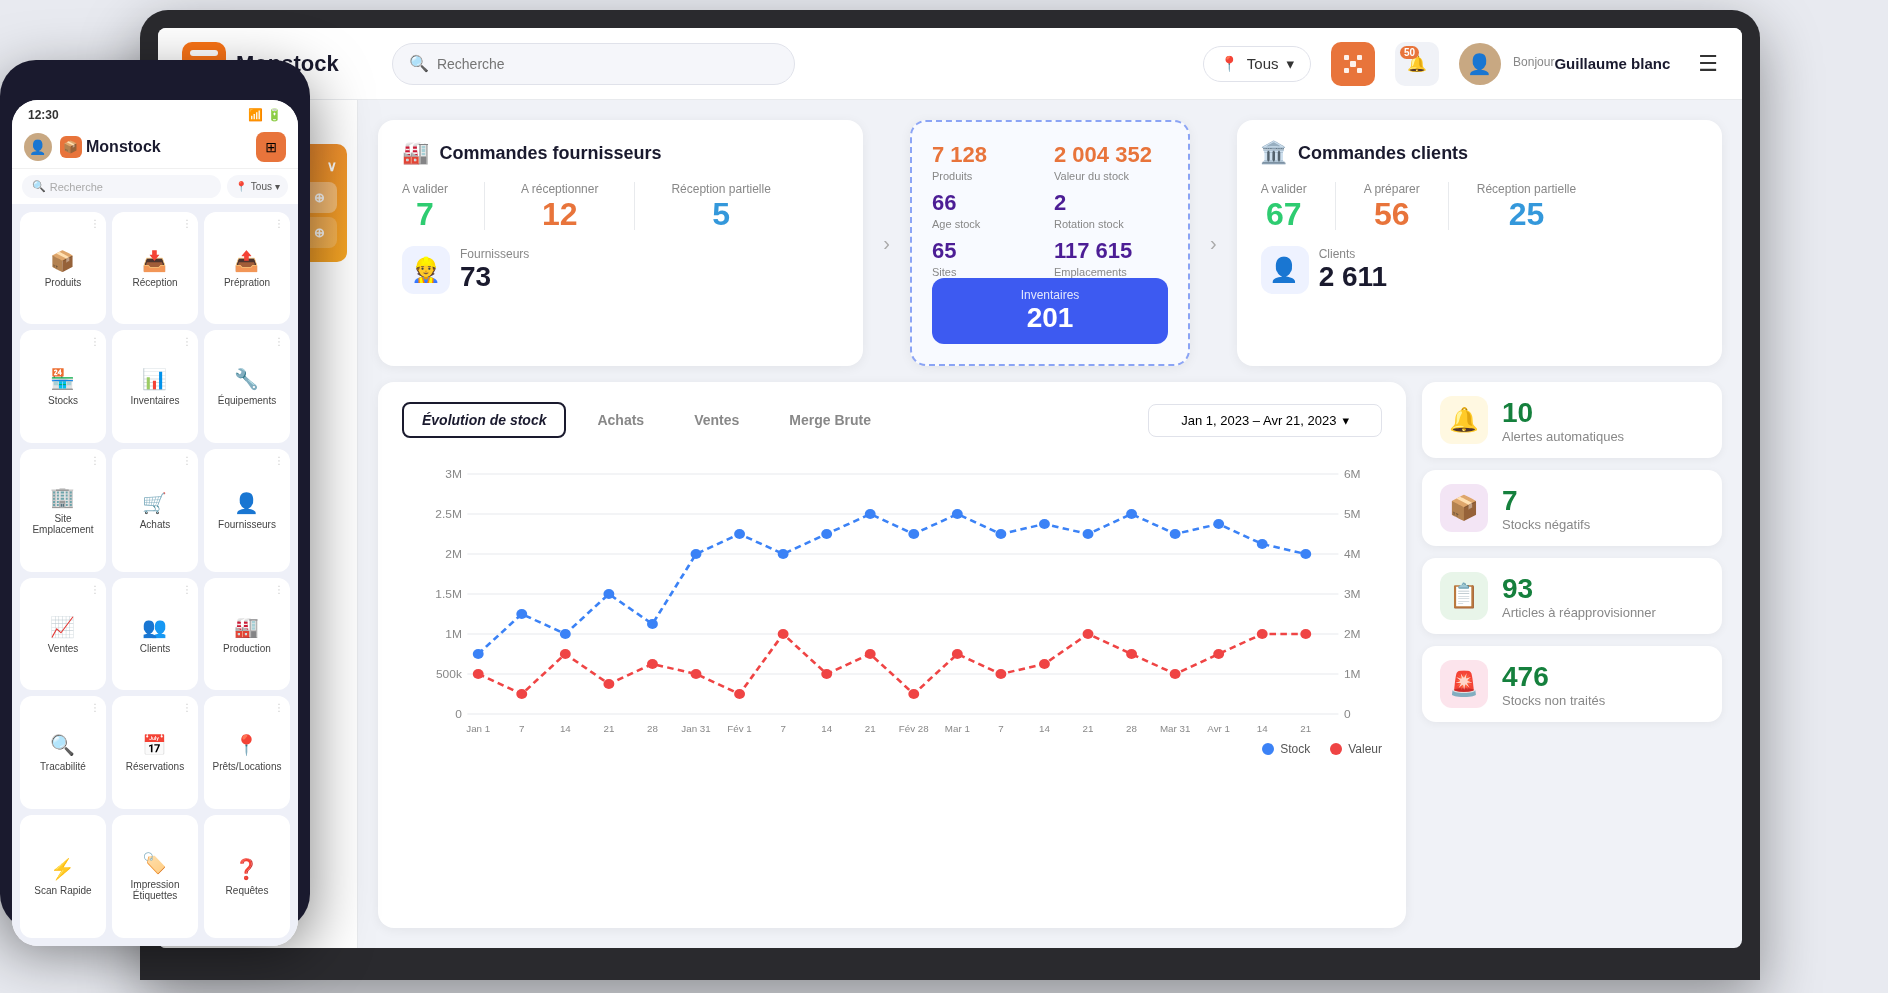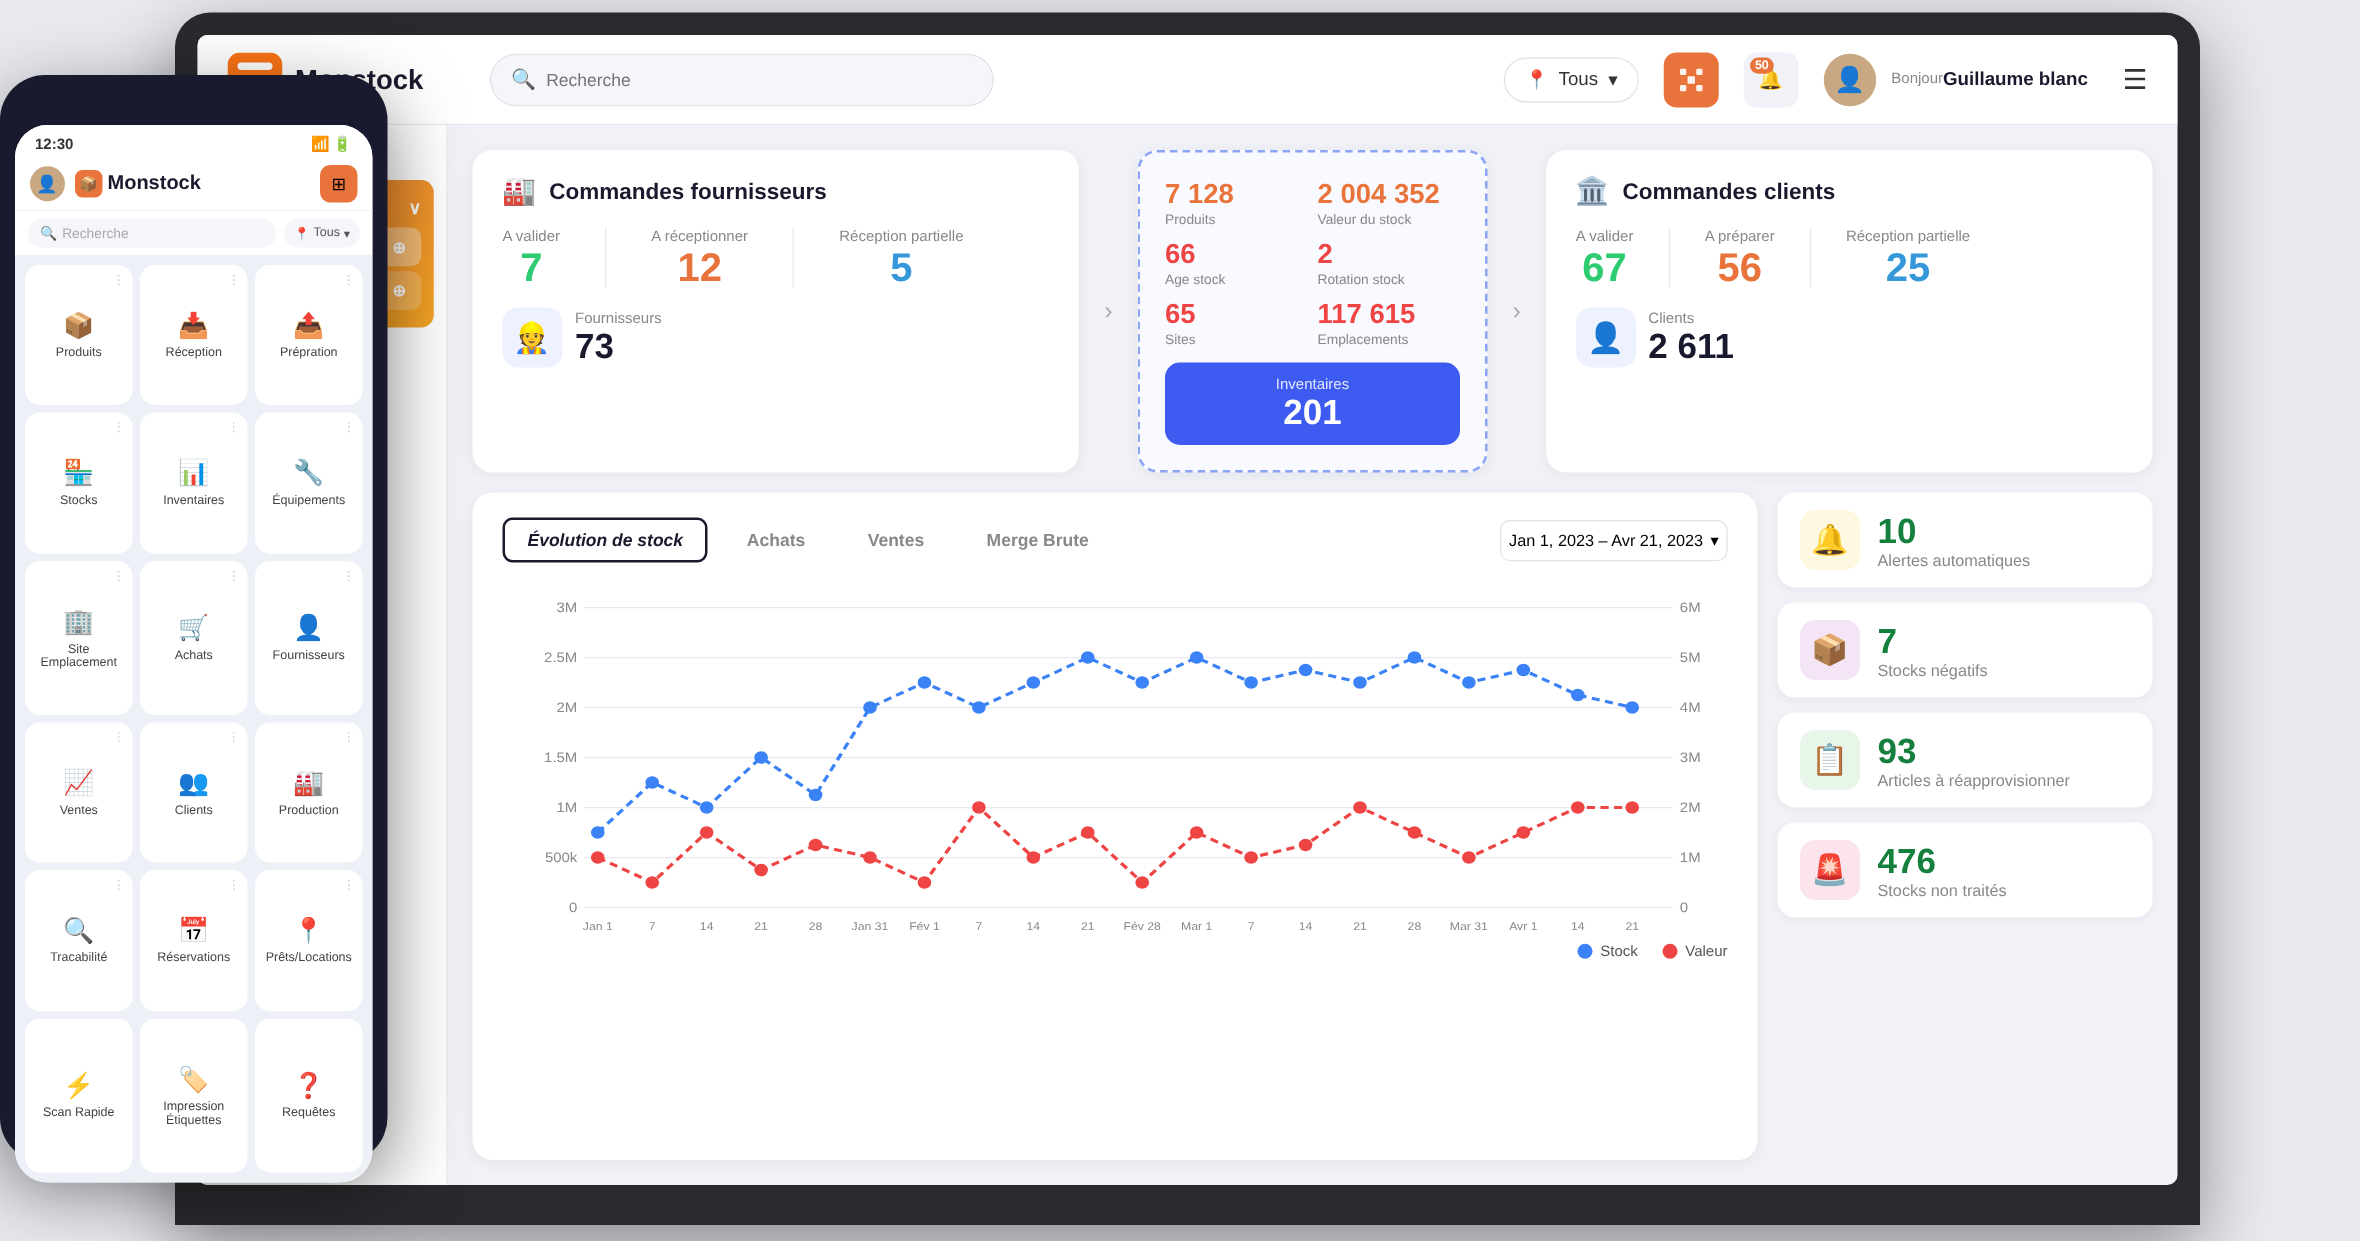--- a/index.html
+++ b/index.html
@@ -293,33 +293,33 @@
     .fournisseurs-value { font-size: 28px; font-weight: 800; color: #1a1a2e; }
 
     
     .card-stock {
       width: 280px;
       padding: 20px;
       border: 2.5px dashed #8ba4f5;
       background: #f8faff;
       display: flex;
       flex-direction: column;
-      gap: 12px;
+      gap: 0;
       justify-content: flex-end;
     }
     .stock-grid {
       display: grid;
       grid-template-columns: 1fr 1fr;
       gap: 8px;
     }
     .stock-item { display: flex; flex-direction: column; gap: 2px; }
     .stock-value-big {
       font-size: 22px;
       font-weight: 800;
-      color: #ef4444;
+      color: #4c1d95;
     }
     .stock-value-big.orange { color: #e8743b; }
     .stock-sub { font-size: 11px; color: #888; }
     .inventaires-btn {
       background: #3d5af1;
       border-radius: 12px;
       padding: 10px 16px;
       text-align: center;
       cursor: pointer;
     }
@@ -362,21 +362,21 @@
     }
     .chart-tab.active {
       background: #fff;
       border: 2px solid #1a1a2e;
       color: #1a1a2e;
       font-style: italic;
     }
     .chart-tab.inactive { color: #888; border-color: transparent; }
     .date-range-btn {
       margin-left: auto;
-      padding: 8px 6px;
+      padding: 8px 32px;
       border-radius: 8px;
       border: 1.5px solid #e0e2ea;
       background: #fff;
       font-size: 13px;
       cursor: pointer;
       display: flex;
       align-items: center;
       gap: 6px;
     }
 

